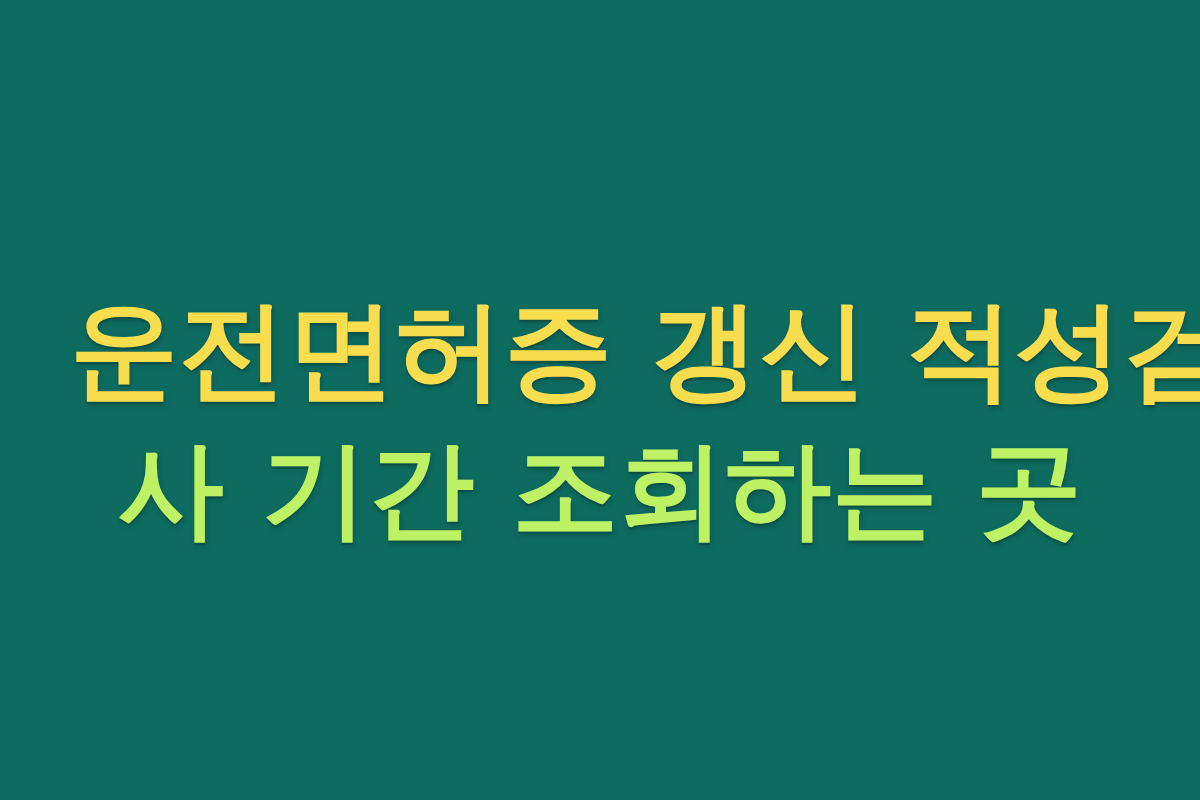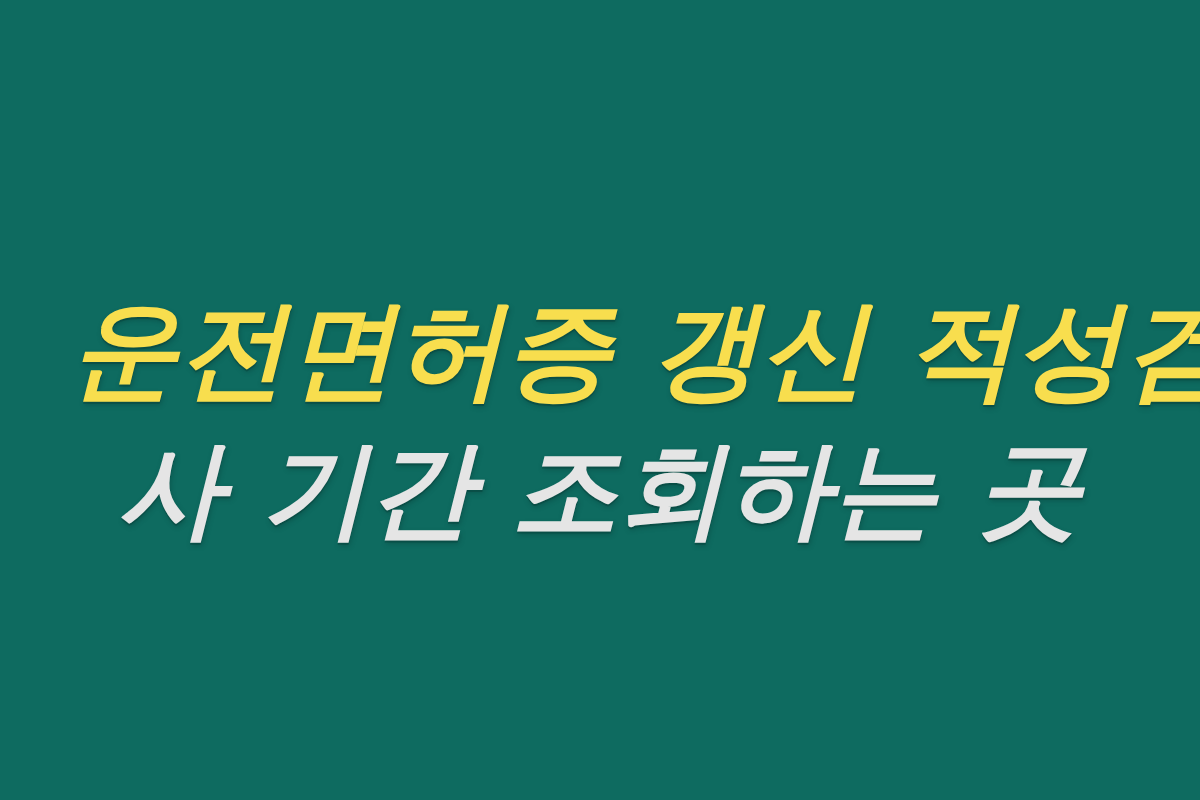--- a/index.html
+++ b/index.html
@@ -25,21 +25,20 @@
     justify-content: center;
     box-sizing: border-box;
   }
 
   #headline-block {
     width: 1060px;
     text-align: center;
     
     margin-top: 40px;
     user-select: none;
-    font-style: italic;
   }
 
   .headline-line {
     display: block;
     color: #F8DE4E;
     font-family: "DejaVu Sans", "Liberation Sans", sans-serif;
     font-weight: 700;
     font-size: 108px;
     line-height: 140px;
     letter-spacing: 0.005em;
@@ -55,16 +54,16 @@
 </style>
 </head>
 <body>
 
 <div id="thumbnail-canvas" style="background: rgb(14, 107, 96);">
 
   <div id="headline-block">
 
     <span class="headline-line headline-line--first" style="color: rgb(248, 222, 78);">운전면허증 갱신 적성검</span>
 
-    <span class="headline-line headline-line--second" style="color: #e5e5e5;">사 기간 조회하는 곳</span>
+    <span class="headline-line headline-line--second" style="color: #bef264;">사 기간 조회하는 곳</span>
 
   </div>
 </div>
 
 </body></html>

